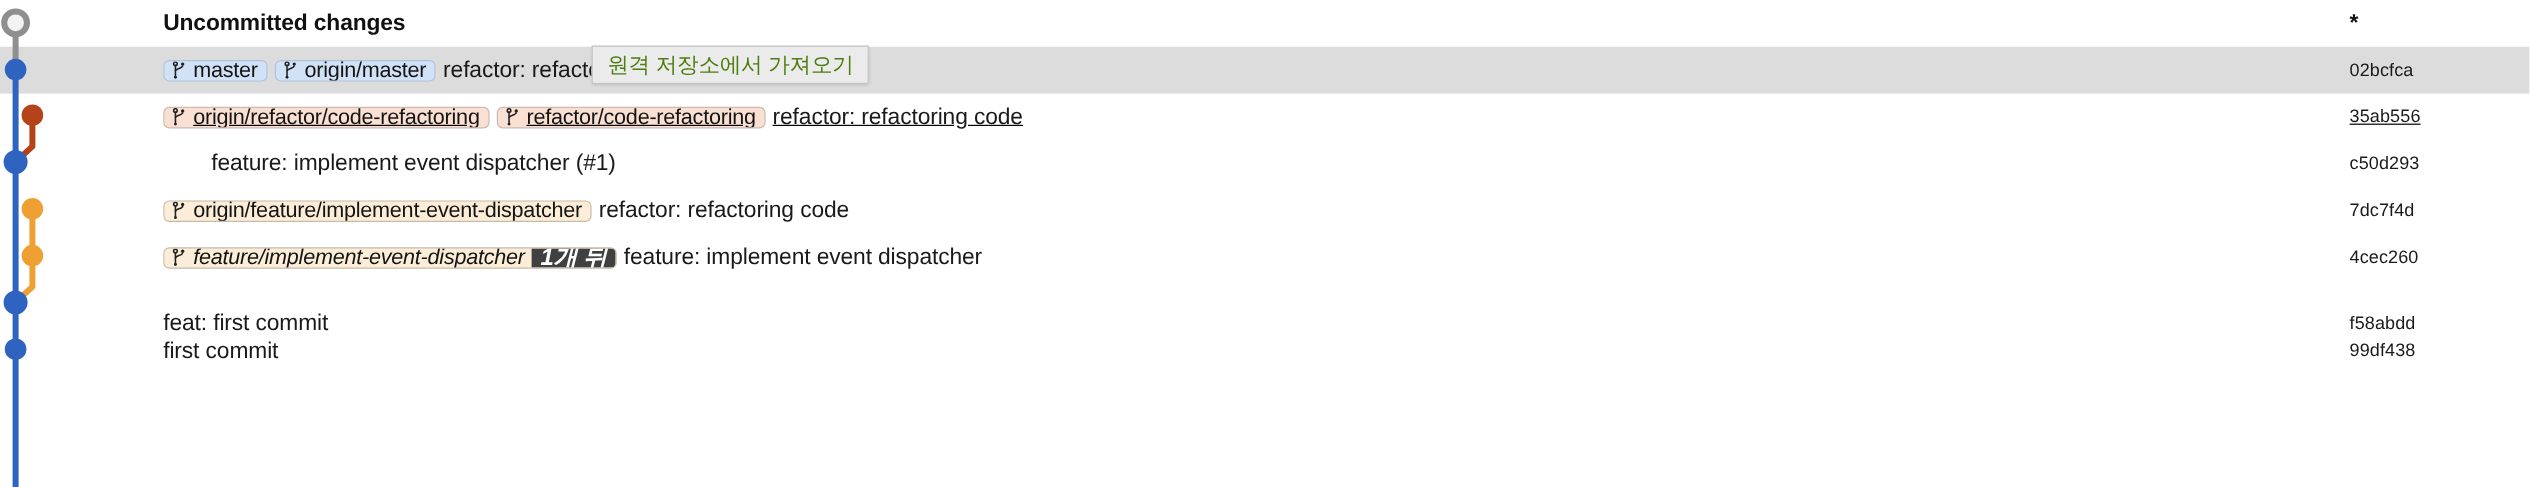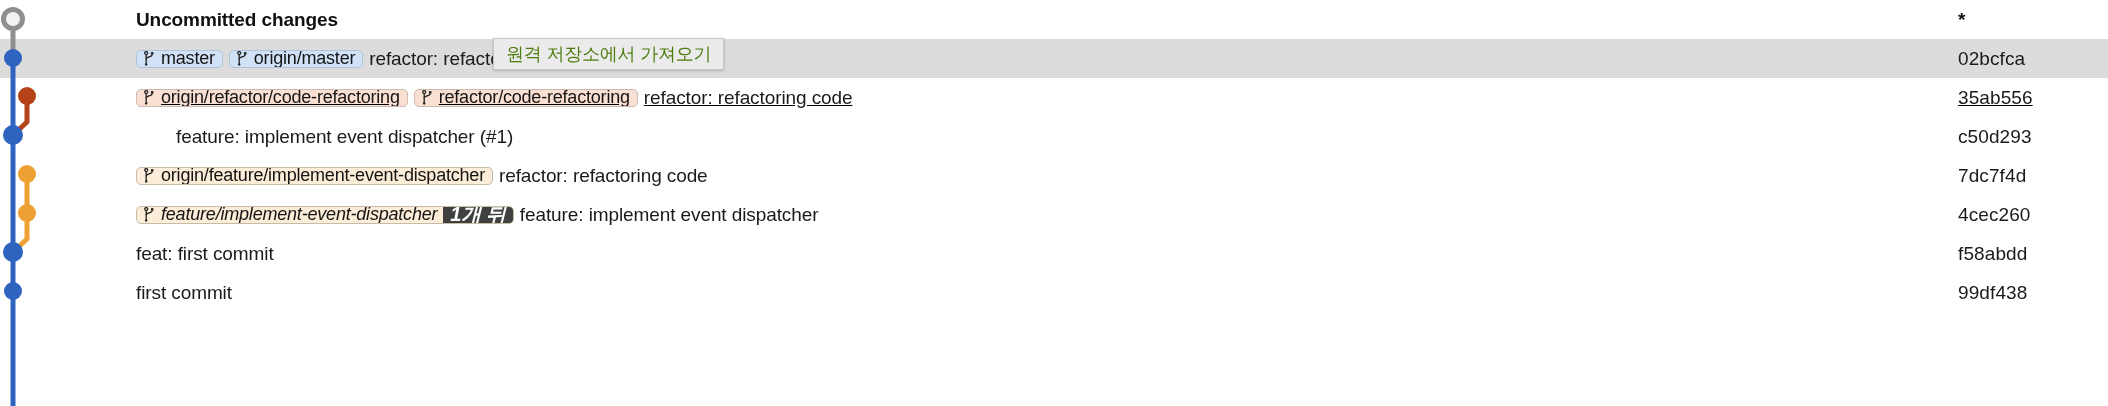--- a/index.html
+++ b/index.html
@@ -40,21 +40,21 @@
     align-items: center;
     min-width: 0;
     padding-right: 12px;
     overflow: hidden;
   }
   .row-hash {
     flex: 0 0 150px;
     height: 39px;
     display: flex;
     align-items: center;
-    font-size: 19px;
+    font-size: 15px;
     color: #1a1a1a;
     letter-spacing: 0.1px;
   }
 
   
   .header-title {
     font-size: 19px;
     font-weight: bold;
     color: #111111;
     letter-spacing: -0.1px;
@@ -277,21 +277,21 @@
                 <circle cx="3.2" cy="13.4" r="1.2" fill="#222"></circle>
               </svg>
             </span>
             <span>feature/implement-event-dispatcher</span>
             <span class="chip-badge">1개 뒤</span>
           </span>
           <span class="subject">feature: implement event dispatcher</span>
         </div>
         <div class="row-hash">4cec260</div>
       </div>
-      <div class="row" style="top: 234px; justify-content: center;">
+      <div class="row" style="top: 250px; justify-content: center;">
         <div class="row-graph"></div>
         <div class="row-main">
           <span class="subject">feat: first commit</span>
         </div>
         <div class="row-hash">f58abdd</div>
       </div>
       <div class="row" style="top: 273px;">
         <div class="row-graph"></div>
         <div class="row-main">
           <span class="subject">first commit</span>

